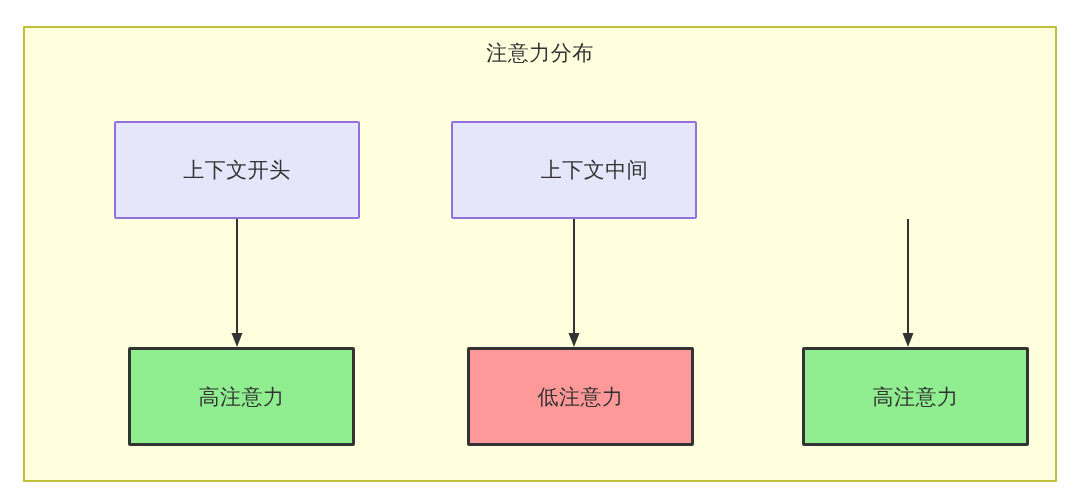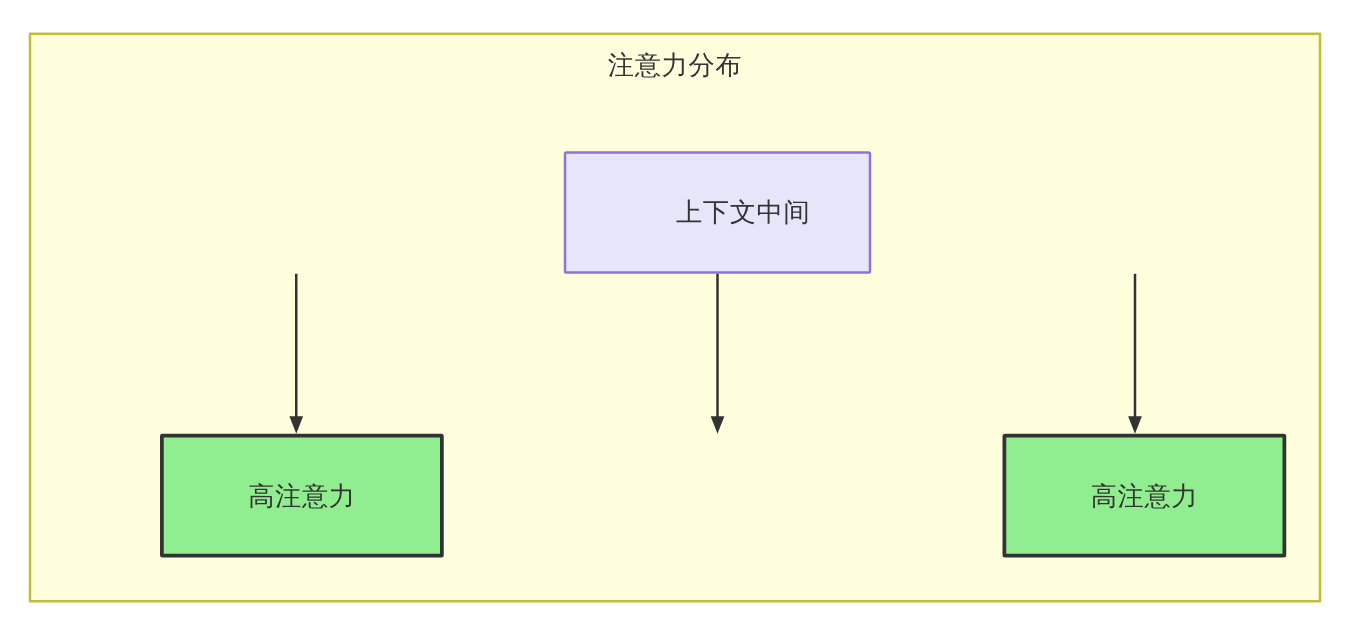--- a/index.html
+++ b/index.html
@@ -103,20 +103,21 @@
 </style>
 </head>
 <body>
 
 <div id="canvas">
 
   <div class="subgraph">
 
     <div class="subgraph-title">注意力分布</div>
 
+    <div class="node node-source col-0">上下文开头</div>
 
     <div class="node node-source col-1">上下文中间</div>
 
 
     <div class="edge col-0">
       <svg width="12" height="130" viewBox="0 0 12 130">
         <line x1="6" y1="0" x2="6" y2="117" stroke="#333333" stroke-width="2"></line>
         <polygon points="6,128 0.5,114 11.5,114" fill="#333333"></polygon>
       </svg>
     </div>
@@ -130,17 +131,18 @@
 
     <div class="edge col-2">
       <svg width="12" height="130" viewBox="0 0 12 130">
         <line x1="6" y1="0" x2="6" y2="117" stroke="#333333" stroke-width="2"></line>
         <polygon points="6,128 0.5,114 11.5,114" fill="#333333"></polygon>
       </svg>
     </div>
 
     <div class="node node-level col-0 fill-high">高注意力</div>
 
+    <div class="node node-level col-1 fill-low">低注意力</div>
 
     <div class="node node-level col-2 fill-high">高注意力</div>
 
   </div>
 </div>
 
 </body></html>

